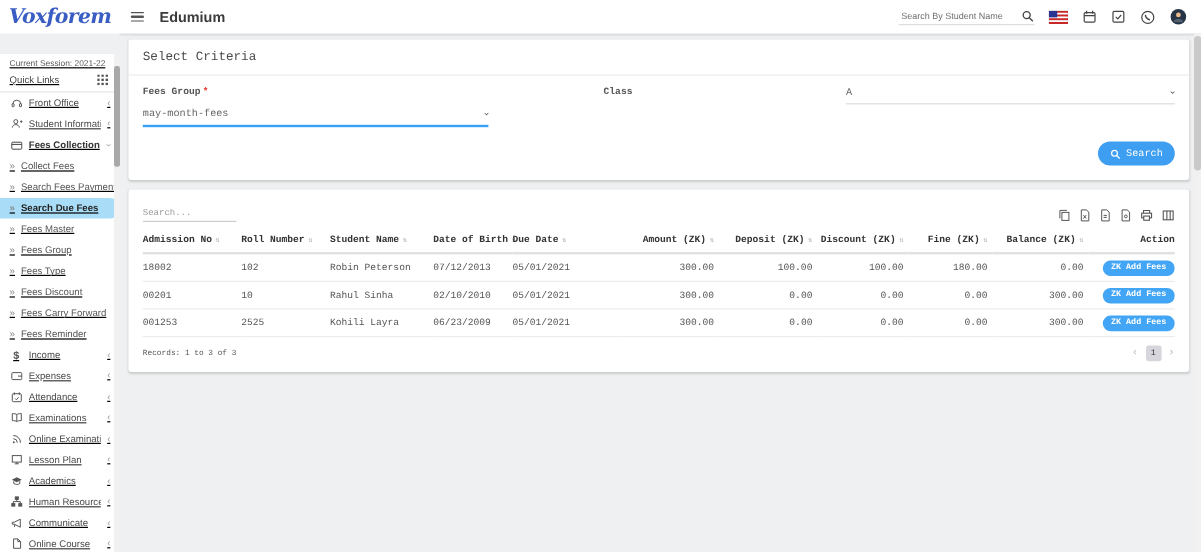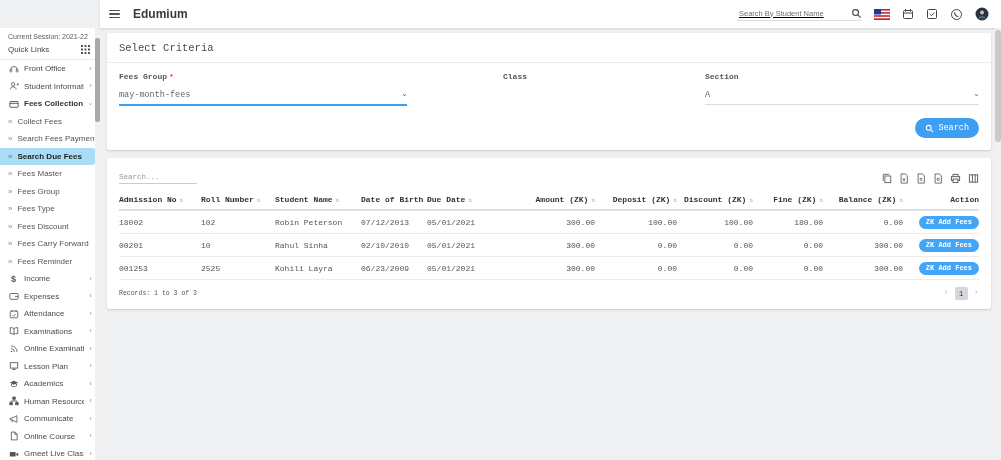--- a/index.html
+++ b/index.html
@@ -7,27 +7,27 @@
   .app{position:relative;width:1001px;height:460px;background:#eef0f1;overflow:hidden;}
 
   
   .logo-box{position:absolute;left:0;top:0;width:100px;height:28px;background:#fff;display:flex;align-items:center;justify-content:center;z-index:5;}
   .logo-text{font-family:"DejaVu Serif",serif;font-style:italic;font-weight:bold;font-size:17px;color:#3a5dc4;letter-spacing:-.5px;}
   .topbar{position:absolute;left:100px;top:0;right:0;height:28px;background:#fff;box-shadow:0 1px 2px rgba(0,0,0,.12);display:flex;align-items:center;z-index:4;}
   .burger{width:11px;margin-left:9px;cursor:pointer;}
   .burger i{display:block;height:1.5px;background:#555;margin:2px 0;border-radius:1px;}
   .app-title{font-size:12px;font-weight:bold;color:#3a3a3a;margin-left:13px;}
   .top-right{margin-left:auto;display:flex;align-items:center;gap:12px;margin-right:12px;}
-  .top-search{display:flex;align-items:flex-start;gap:22px;border-bottom:1px solid #ddd;padding-bottom:1px;text-decoration:underline;}
+  .top-search{display:flex;align-items:flex-start;gap:10px;border-bottom:1px solid #ddd;padding-bottom:1px;}
   .top-search input{border:none;outline:none;width:88px;font-size:7.5px;color:#555;font-family:inherit;}
   .top-search input::placeholder{color:#6e6e6e;}
   .ic{display:inline-flex;align-items:center;justify-content:center;}
 
   
-  .sidebar{position:absolute;left:0;top:28px;width:100px;bottom:0;background:#fff;z-index:3;overflow:hidden;}
+  .sidebar{position:absolute;left:0;top:45px;width:100px;bottom:0;background:#fff;z-index:3;overflow:hidden;text-decoration:underline;}
   .side-track{position:absolute;right:0;top:0;bottom:0;width:5px;background:#f1f1f1;}
   .side-thumb{position:absolute;right:0;top:10px;width:5px;height:84px;background:#a9a9a9;border-radius:2px;}
   .side-session{font-size:7px;color:#5a5a5a;padding:5px 8px 2px;white-space:nowrap;}
   .side-quick{display:flex;justify-content:space-between;align-items:center;font-size:8px;color:#444;padding:3px 10px 5px 8px;border-bottom:1px solid #e7e7e7;}
   .nav-item{height:17.5px;display:flex;align-items:center;padding:0 8px;gap:5px;font-size:8px;color:#4a4a4a;cursor:pointer;}
   .nav-ic{width:11px;display:inline-flex;justify-content:center;}
   .nav-label{flex:1;white-space:nowrap;overflow:hidden;}
   .nav-item.bold .nav-label{font-weight:bold;color:#333;}
   .chev{color:#999;font-size:8px;line-height:1;}
   .chev::before{content:"\2039";}
@@ -83,20 +83,23 @@
   .page-track{position:absolute;right:0;top:28px;bottom:0;width:6px;background:#f1f1f1;z-index:6;}
   .page-thumb{position:absolute;right:0;top:2px;width:6px;height:112px;background:#c9c9c9;border-radius:3px;}
 
   svg{display:block;}
 </style>
 </head>
 <body>
 
 <div class="app">
 
+  <div class="logo-box">
+    <span class="logo-text">Voxforem</span>
+  </div>
 
   <div class="topbar">
     <div class="burger">
         <i></i>
         <i></i>
         <i></i>
       </div>
     <div class="app-title">Edumium</div>
     <div class="top-right">
       <div class="top-search">
@@ -347,21 +350,20 @@
             <div class="f-label"><span>Fees Group</span><span class="req">*</span></div>
             <div class="f-value u-blue">
               <span>may-month-fees</span>
               <span class="sel-chev"></span>
             </div>
           </div>
           <div class="field f2">
             <div class="f-label">Class</div>
           </div>
           <div class="field f3">
-            <div class="f-label">Section</div>
             <div class="f-value u-gray">
               <span>A</span>
               <span class="sel-chev"></span>
             </div>
           </div>
         </div>
         <div class="btn-row">
           <button class="btn-search">
             <svg width="9" height="9" viewBox="0 0 12 12">
                 <circle cx="5" cy="5" r="3.2" fill="none" stroke="#fff" stroke-width="1.4"></circle>

